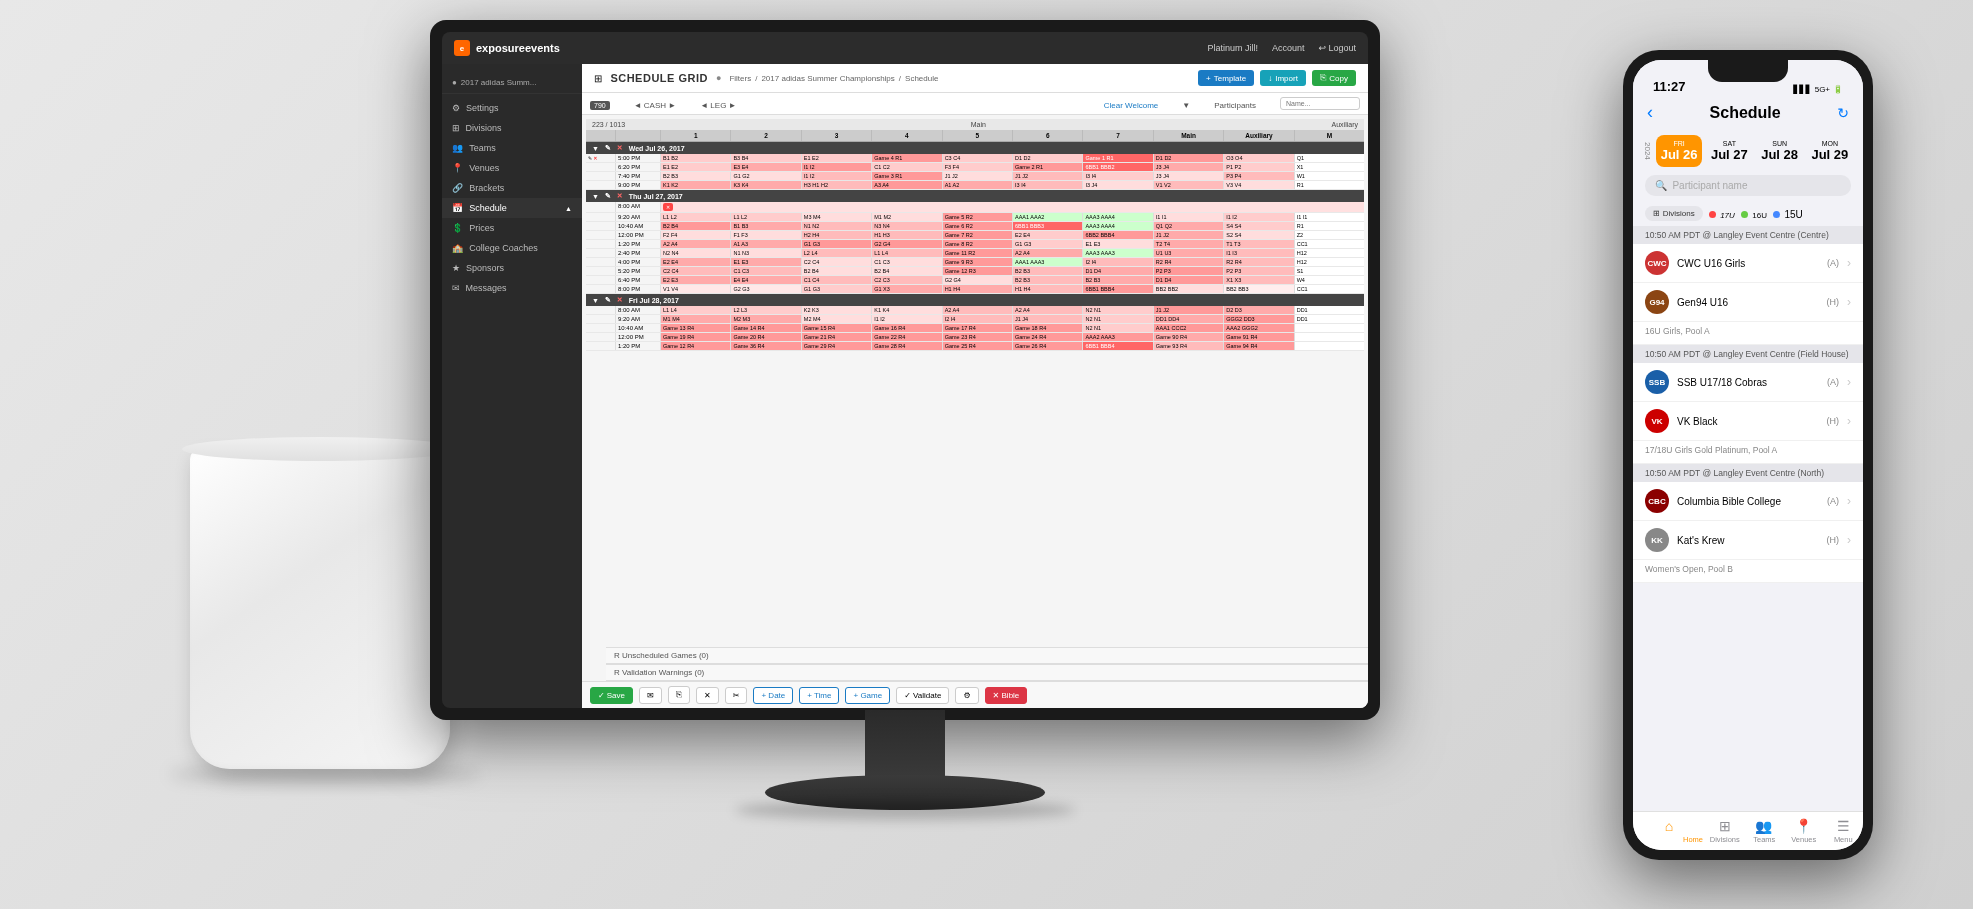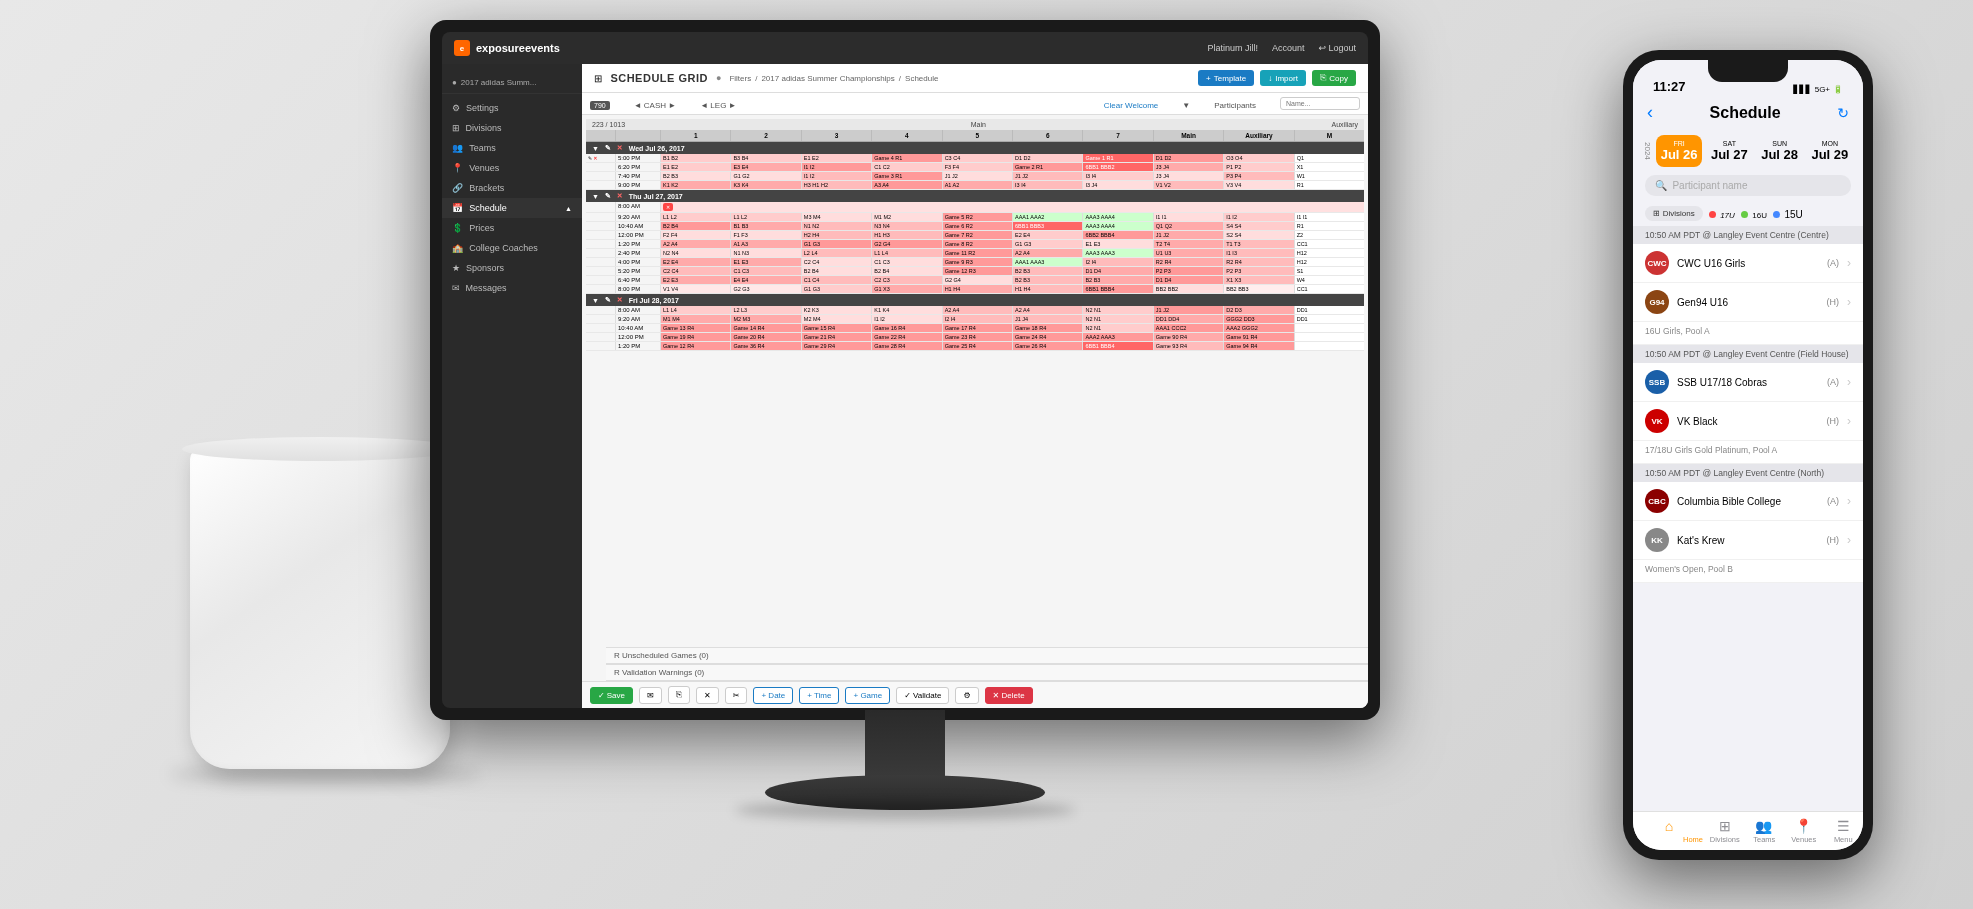--- a/index.html
+++ b/index.html
@@ -1033,21 +1033,21 @@
               <button class="toolbar-btn blue-outline">
                 <span>+ Game</span>
               </button>
               <button class="toolbar-btn">
                 <span>✓ Validate</span>
               </button>
               <button class="toolbar-btn">
                 <span>⚙</span>
               </button>
               <button class="toolbar-btn red">
-                <span>✕ Delete</span>
+                <span>✕ Bible</span>
               </button>
             </div>
 
           </div>
         </div>
       </div>
     </div>
   </div>
   <div class="monitor-stand-neck"></div>
   <div class="monitor-stand-base"></div>

